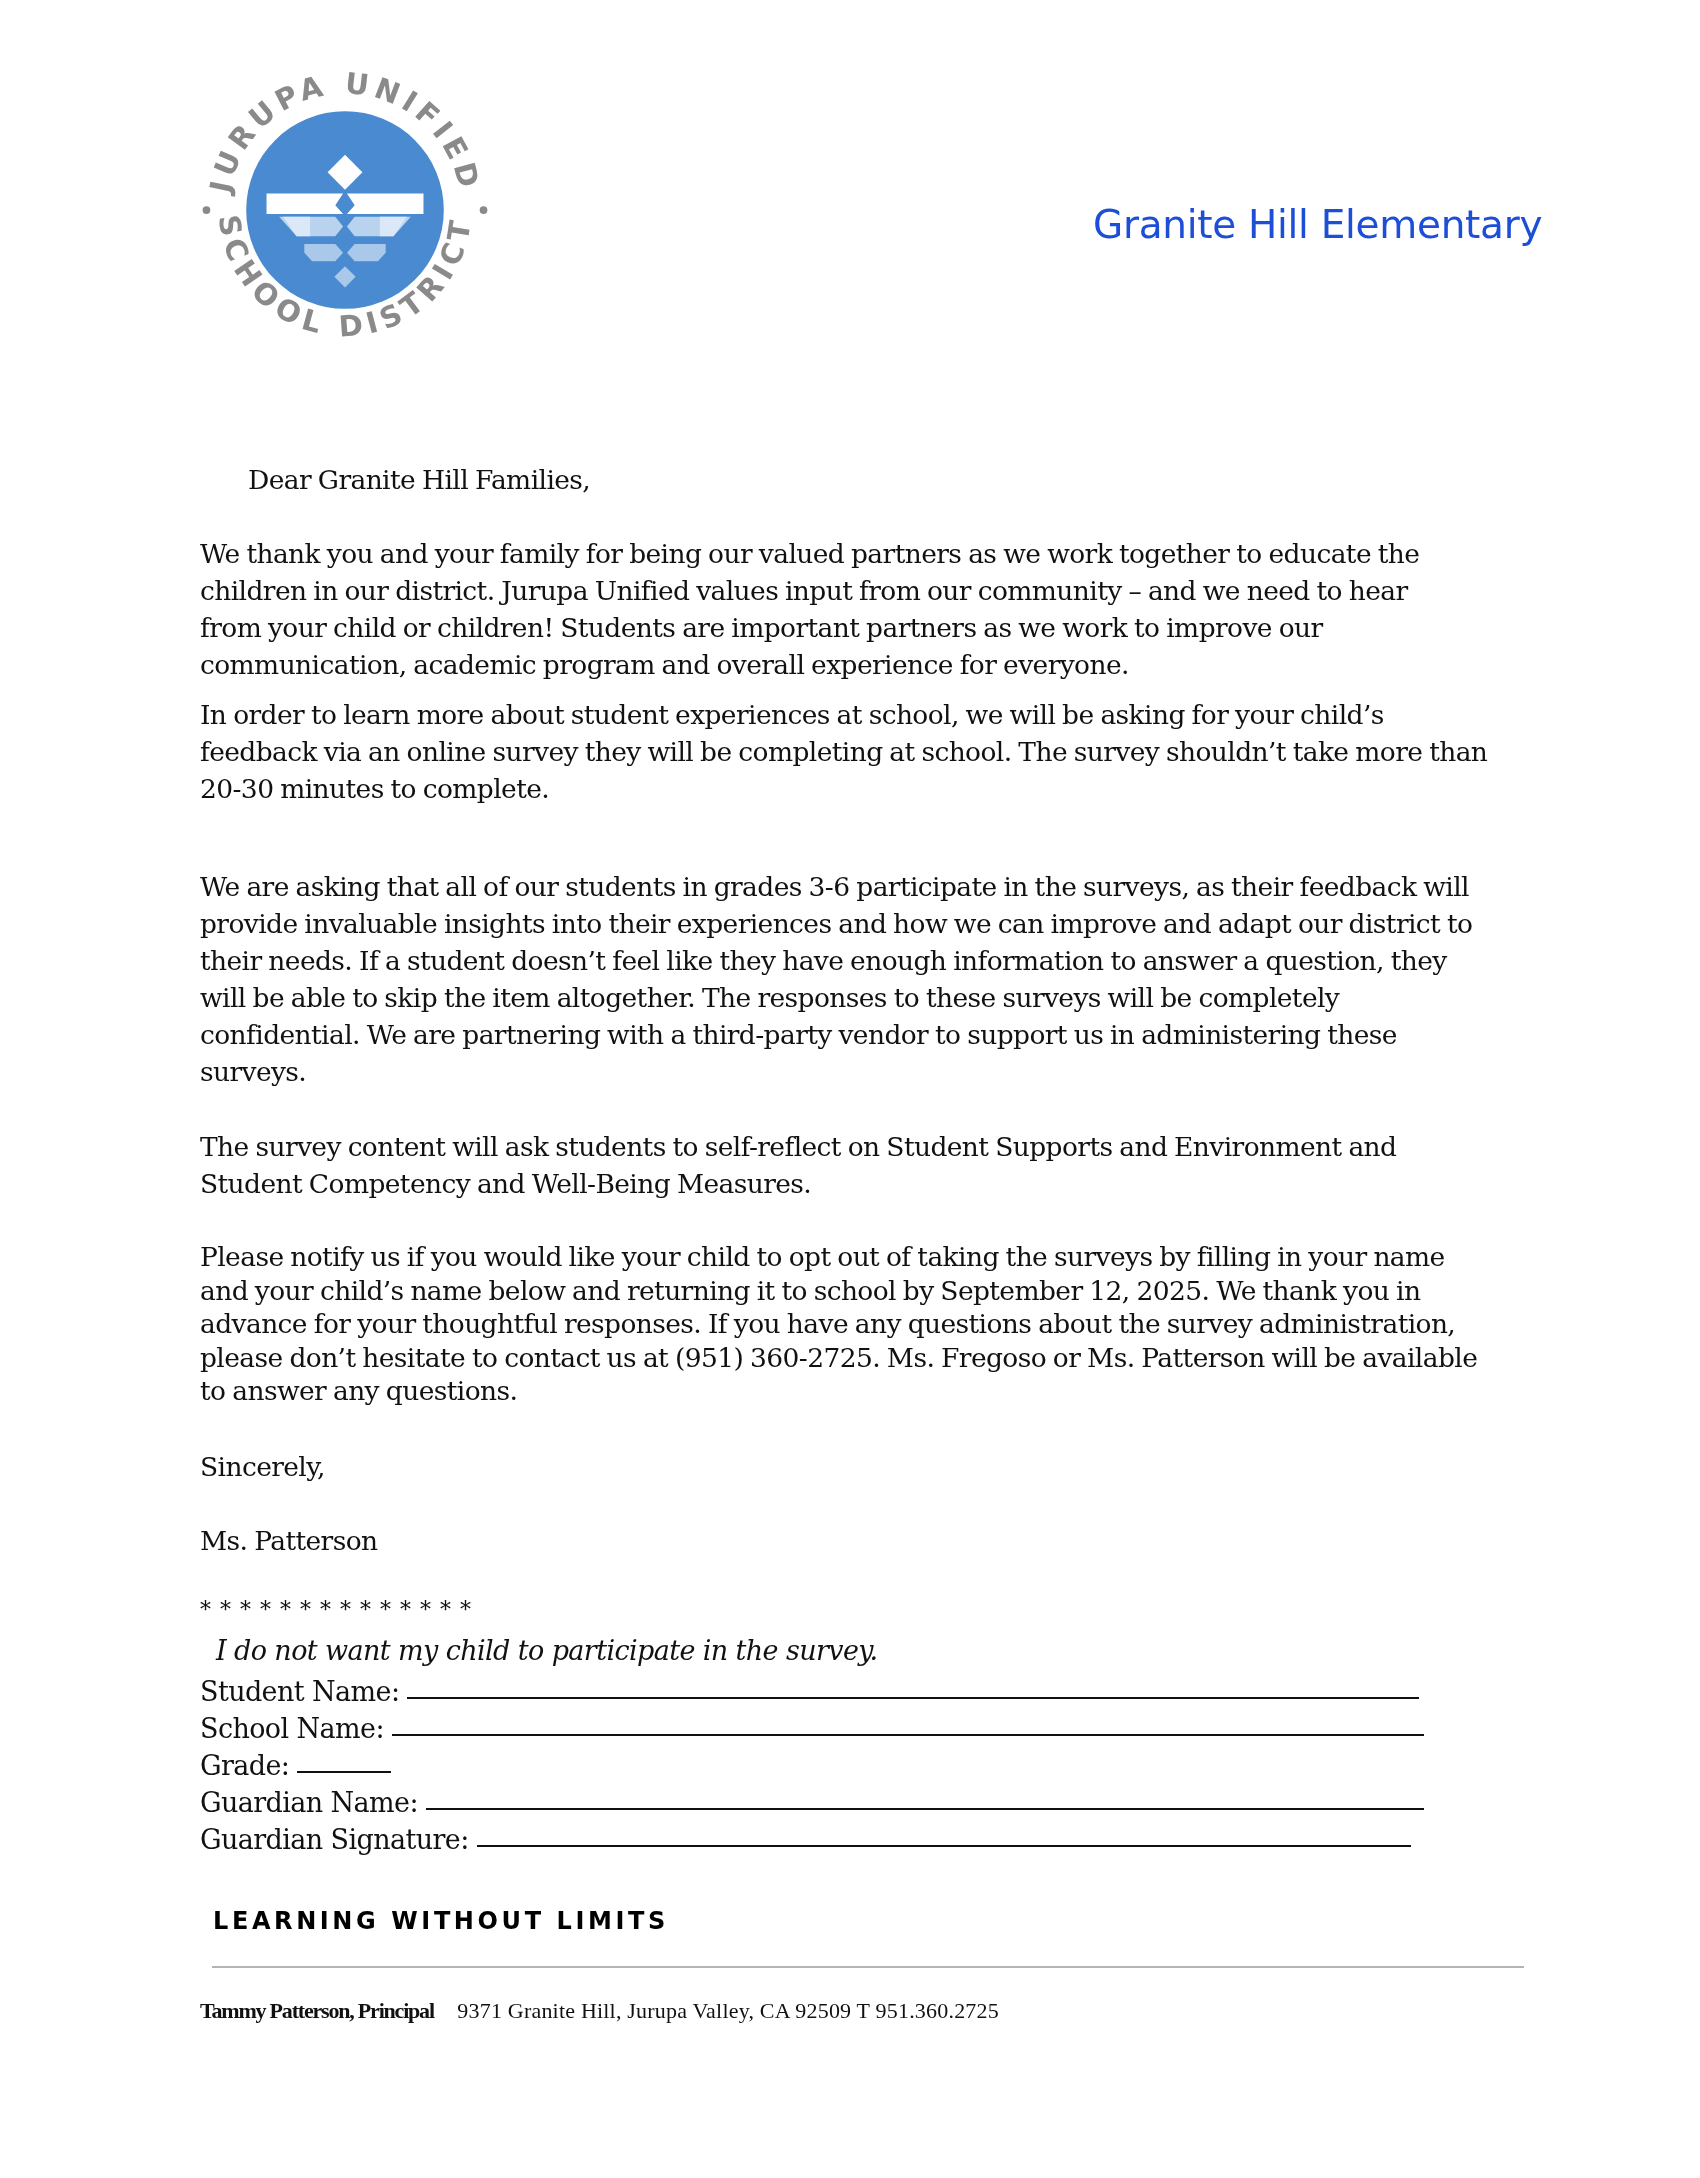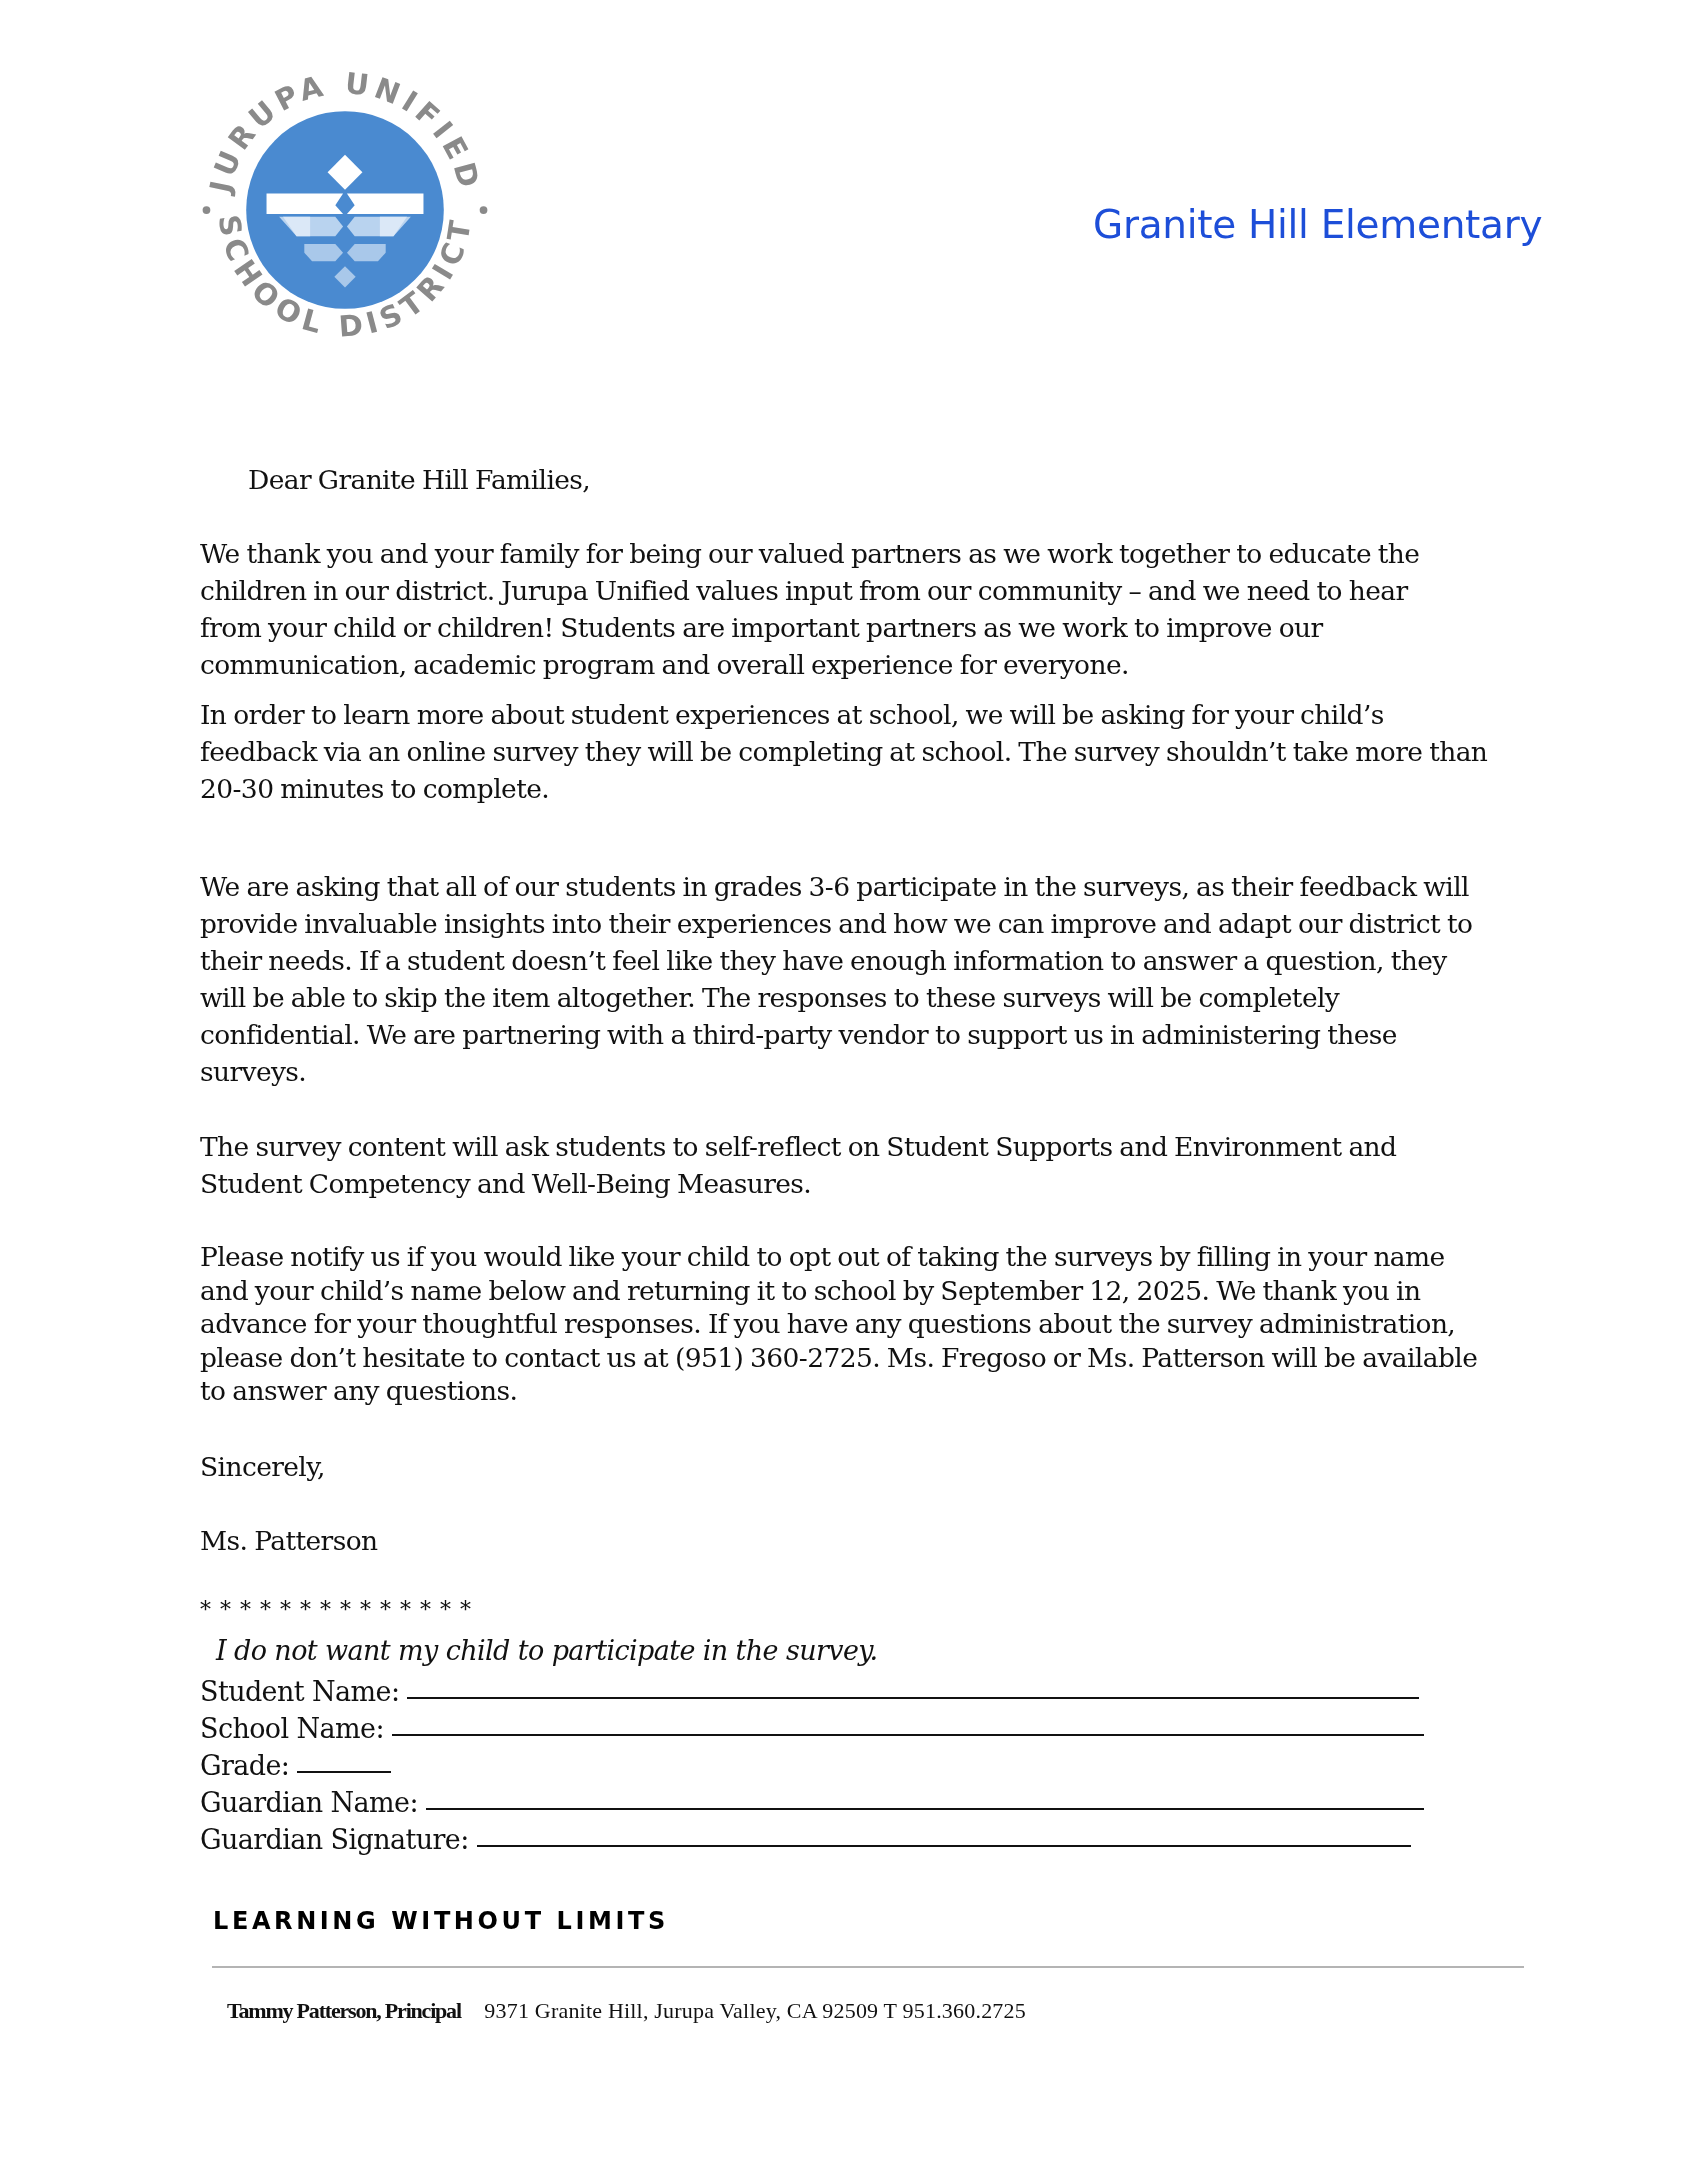--- a/index.html
+++ b/index.html
@@ -120,21 +120,20 @@
       height: 0;
       border-top: 2px solid #b4b4b4;
     }
     .footer-info {
       position: absolute;
       left: 200px;
       top: 1998px;
       font-size: 22px;
       white-space: nowrap;
       font-family: "Liberation Serif", "DejaVu Serif", serif;
-      margin-left: 27px;
     }
     .footer-info .principal {
       font-weight: bold;
       letter-spacing: -1.2px;
       margin-right: 18px;
     }
     .footer-info .address {
       letter-spacing: 0.2px;
     }
   </style>

